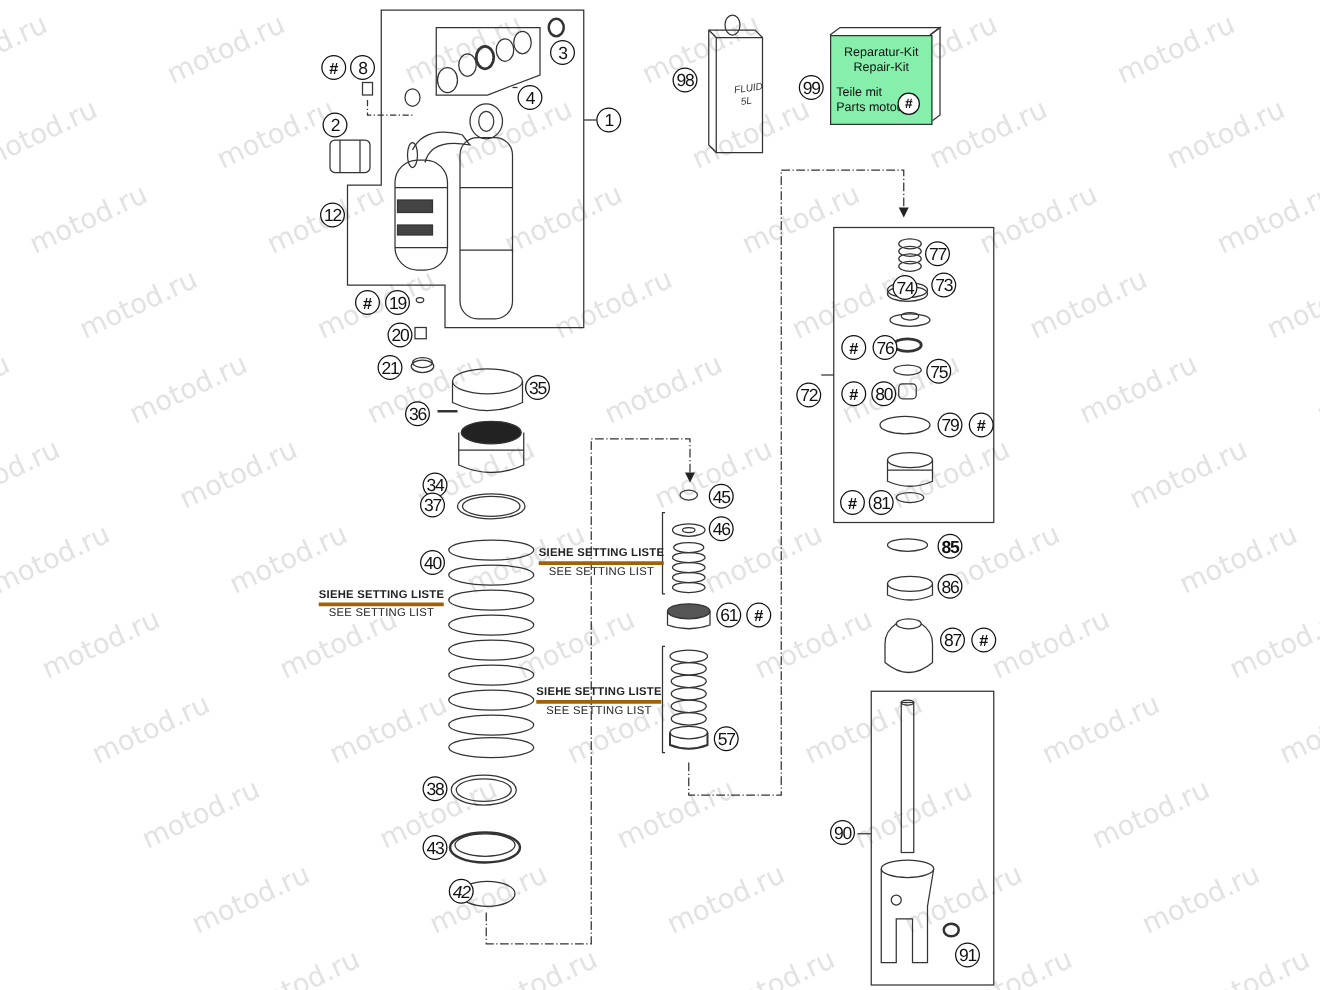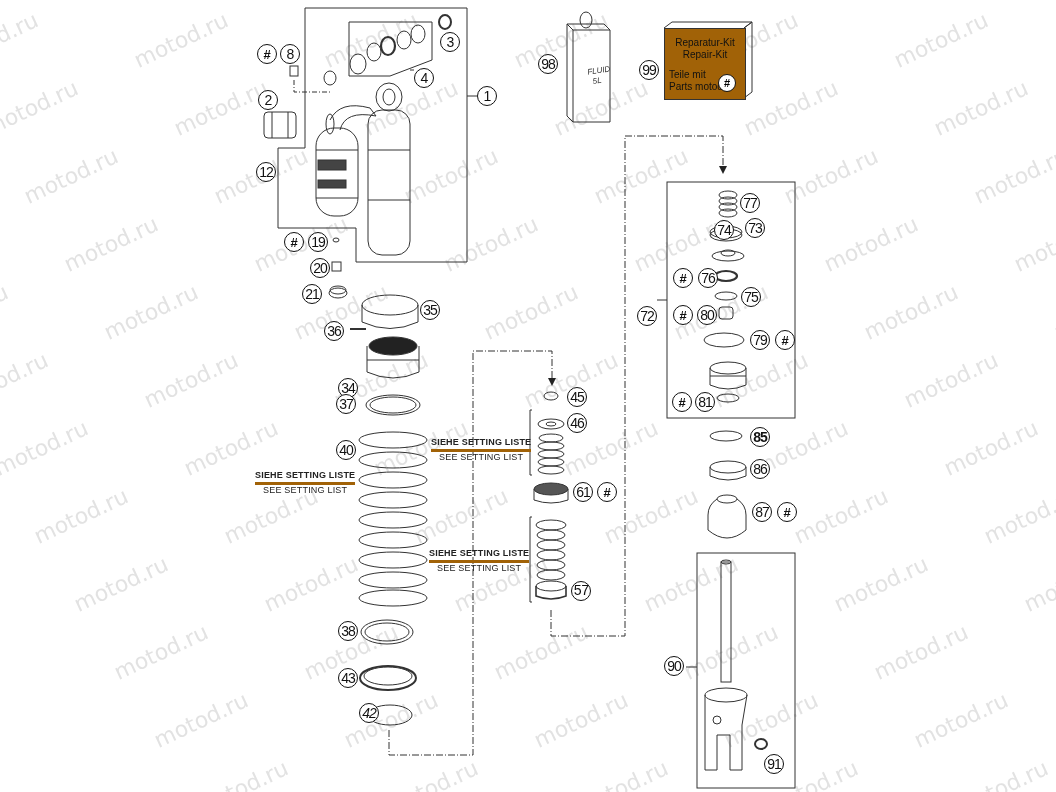--- a/index.html
+++ b/index.html
@@ -3,21 +3,21 @@
 <meta charset="utf-8">
 <style>
   html,body{margin:0;padding:0;background:#fff;}
   #canvas{position:relative;width:1056px;height:792px;overflow:hidden;background:#fff;font-family:"Liberation Sans",sans-serif;}
   svg.layer{position:absolute;left:0;top:0;}
   .wm{position:absolute;color:#e2e2e2;font-size:22px;transform:rotate(-25deg);transform-origin:left top;white-space:nowrap;pointer-events:none;font-family:"DejaVu Sans",sans-serif;}
   .callout{position:absolute;width:20px;height:20px;border:1.6px solid #111;border-radius:50%;background:#fff;display:flex;align-items:center;justify-content:center;font-size:14px;color:#111;box-sizing:border-box;letter-spacing:-1px;}
   .hash{position:absolute;width:20px;height:20px;border:1.6px solid #111;border-radius:50%;background:#fff;display:flex;align-items:center;justify-content:center;font-size:13px;font-weight:bold;color:#111;box-sizing:border-box;}
   .note{position:absolute;font-size:9px;color:#222;text-align:center;line-height:11px;letter-spacing:0.2px;}
   .note .l1{border-bottom:3px solid #a16207;padding-bottom:1px;display:block;font-weight:bold;}
-  .kit{position:absolute;left:664px;top:28px;width:80px;height:70px;border:1px solid #333;background:#a16207;font-size:10px;color:#111;line-height:12px;}
+  .kit{position:absolute;left:664px;top:28px;width:80px;height:70px;border:1px solid #333;background:#86efac;font-size:10px;color:#111;line-height:12px;}
   .kit .t{text-align:center;margin-top:8px;}
   .kit .p{margin-left:4px;margin-top:8px;}
   .kit-hash{position:absolute;left:718px;top:74px;width:18px;height:18px;border:1.4px solid #111;border-radius:50%;display:flex;align-items:center;justify-content:center;font-size:11px;font-weight:bold;background:#fff;box-sizing:border-box;}
   .can-label{position:absolute;left:588px;top:66px;font-size:8px;color:#333;font-style:italic;transform:rotate(-8deg);line-height:10px;}
 </style>
 </head>
 <body>
 
 <div id="canvas">
 
@@ -288,21 +288,21 @@
       <div class="callout" style="left: 324px; top: 321px;">36</div>
       <div class="callout" style="left: 338px; top: 350px; margin-top: 28px;">34</div>
       <div class="callout" style="left: 336px; top: 394px;">37</div>
       <div class="callout" style="left: 336px; top: 440px;">40</div>
       <div class="callout" style="left: 338px; top: 621px;">38</div>
       <div class="callout" style="left: 338px; top: 668px;">43</div>
       <div class="callout" style="left: 359px; top: 703px; font-style: italic;">42</div>
       <div class="callout" style="left: 567px; top: 387px;">45</div>
       <div class="callout" style="left: 567px; top: 413px;">46</div>
       <div class="callout" style="left: 573px; top: 482px;">61</div>
-      <div class="callout" style="left: 571px; top: 581px; font-family: Liberation Mono, monospace;">57</div>
+      <div class="callout" style="left: 571px; top: 581px;">57</div>
       <div class="callout" style="left: 637px; top: 290px; margin-top: 16px;">72</div>
       <div class="callout" style="left: 745px; top: 218px;">73</div>
       <div class="callout" style="left: 714px; top: 220px;">74</div>
       <div class="callout" style="left: 741px; top: 287px;">75</div>
       <div class="callout" style="left: 698px; top: 268px; border-radius: 10px;">76</div>
       <div class="callout" style="left: 740px; top: 193px;">77</div>
       <div class="callout" style="left: 750px; top: 330px;">79</div>
       <div class="callout" style="left: 697px; top: 305px;">80</div>
       <div class="callout" style="left: 695px; top: 392px;">81</div>
       <div class="callout" style="left: 750px; top: 427px; font-weight: bold;">85</div>

